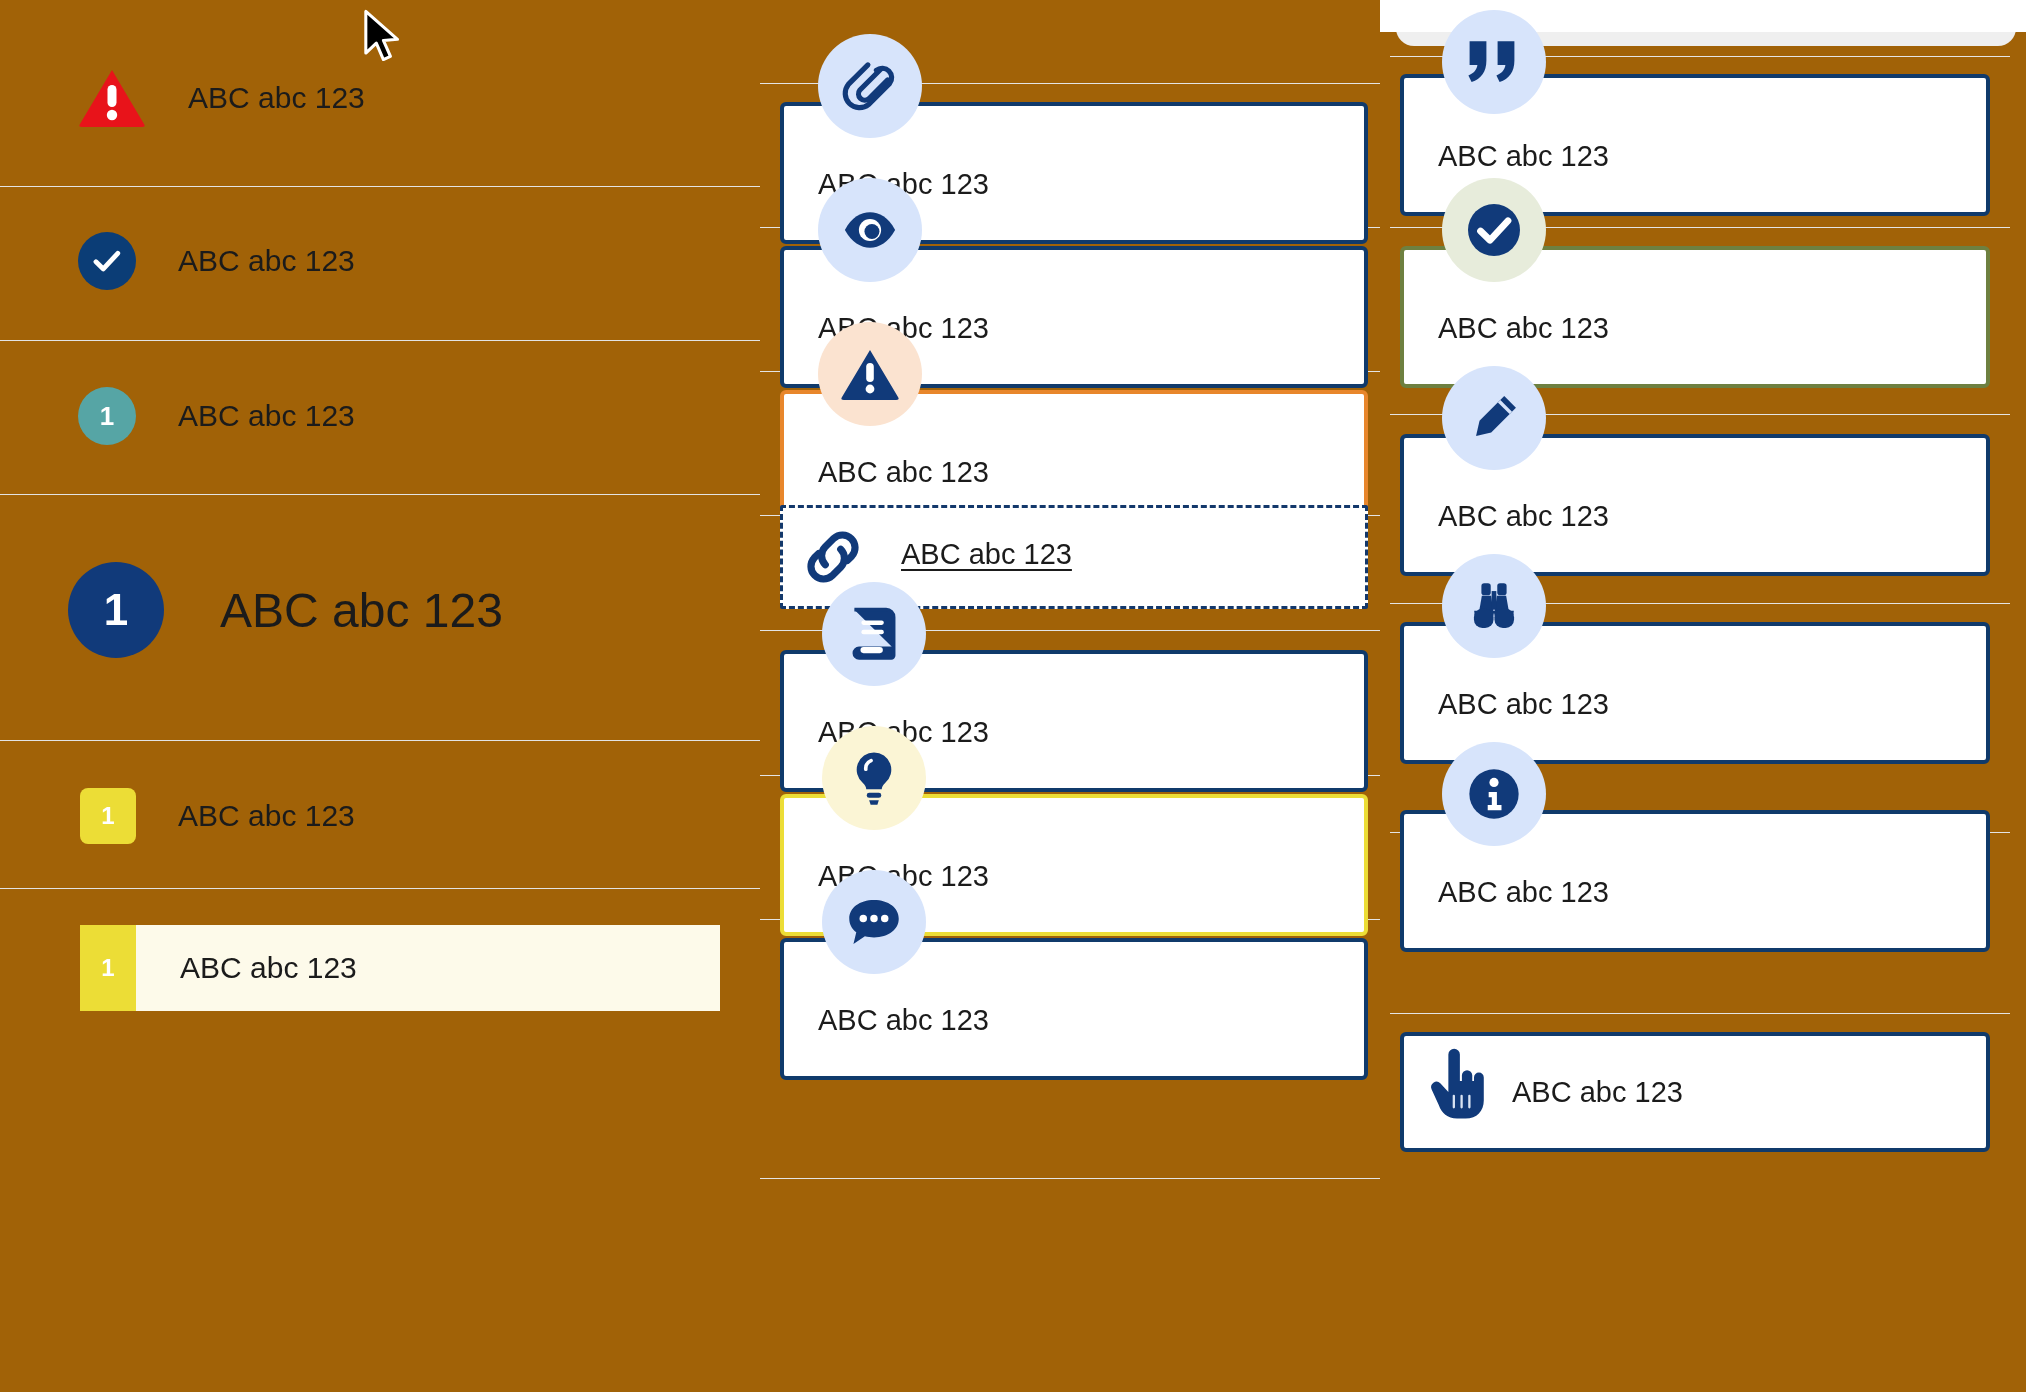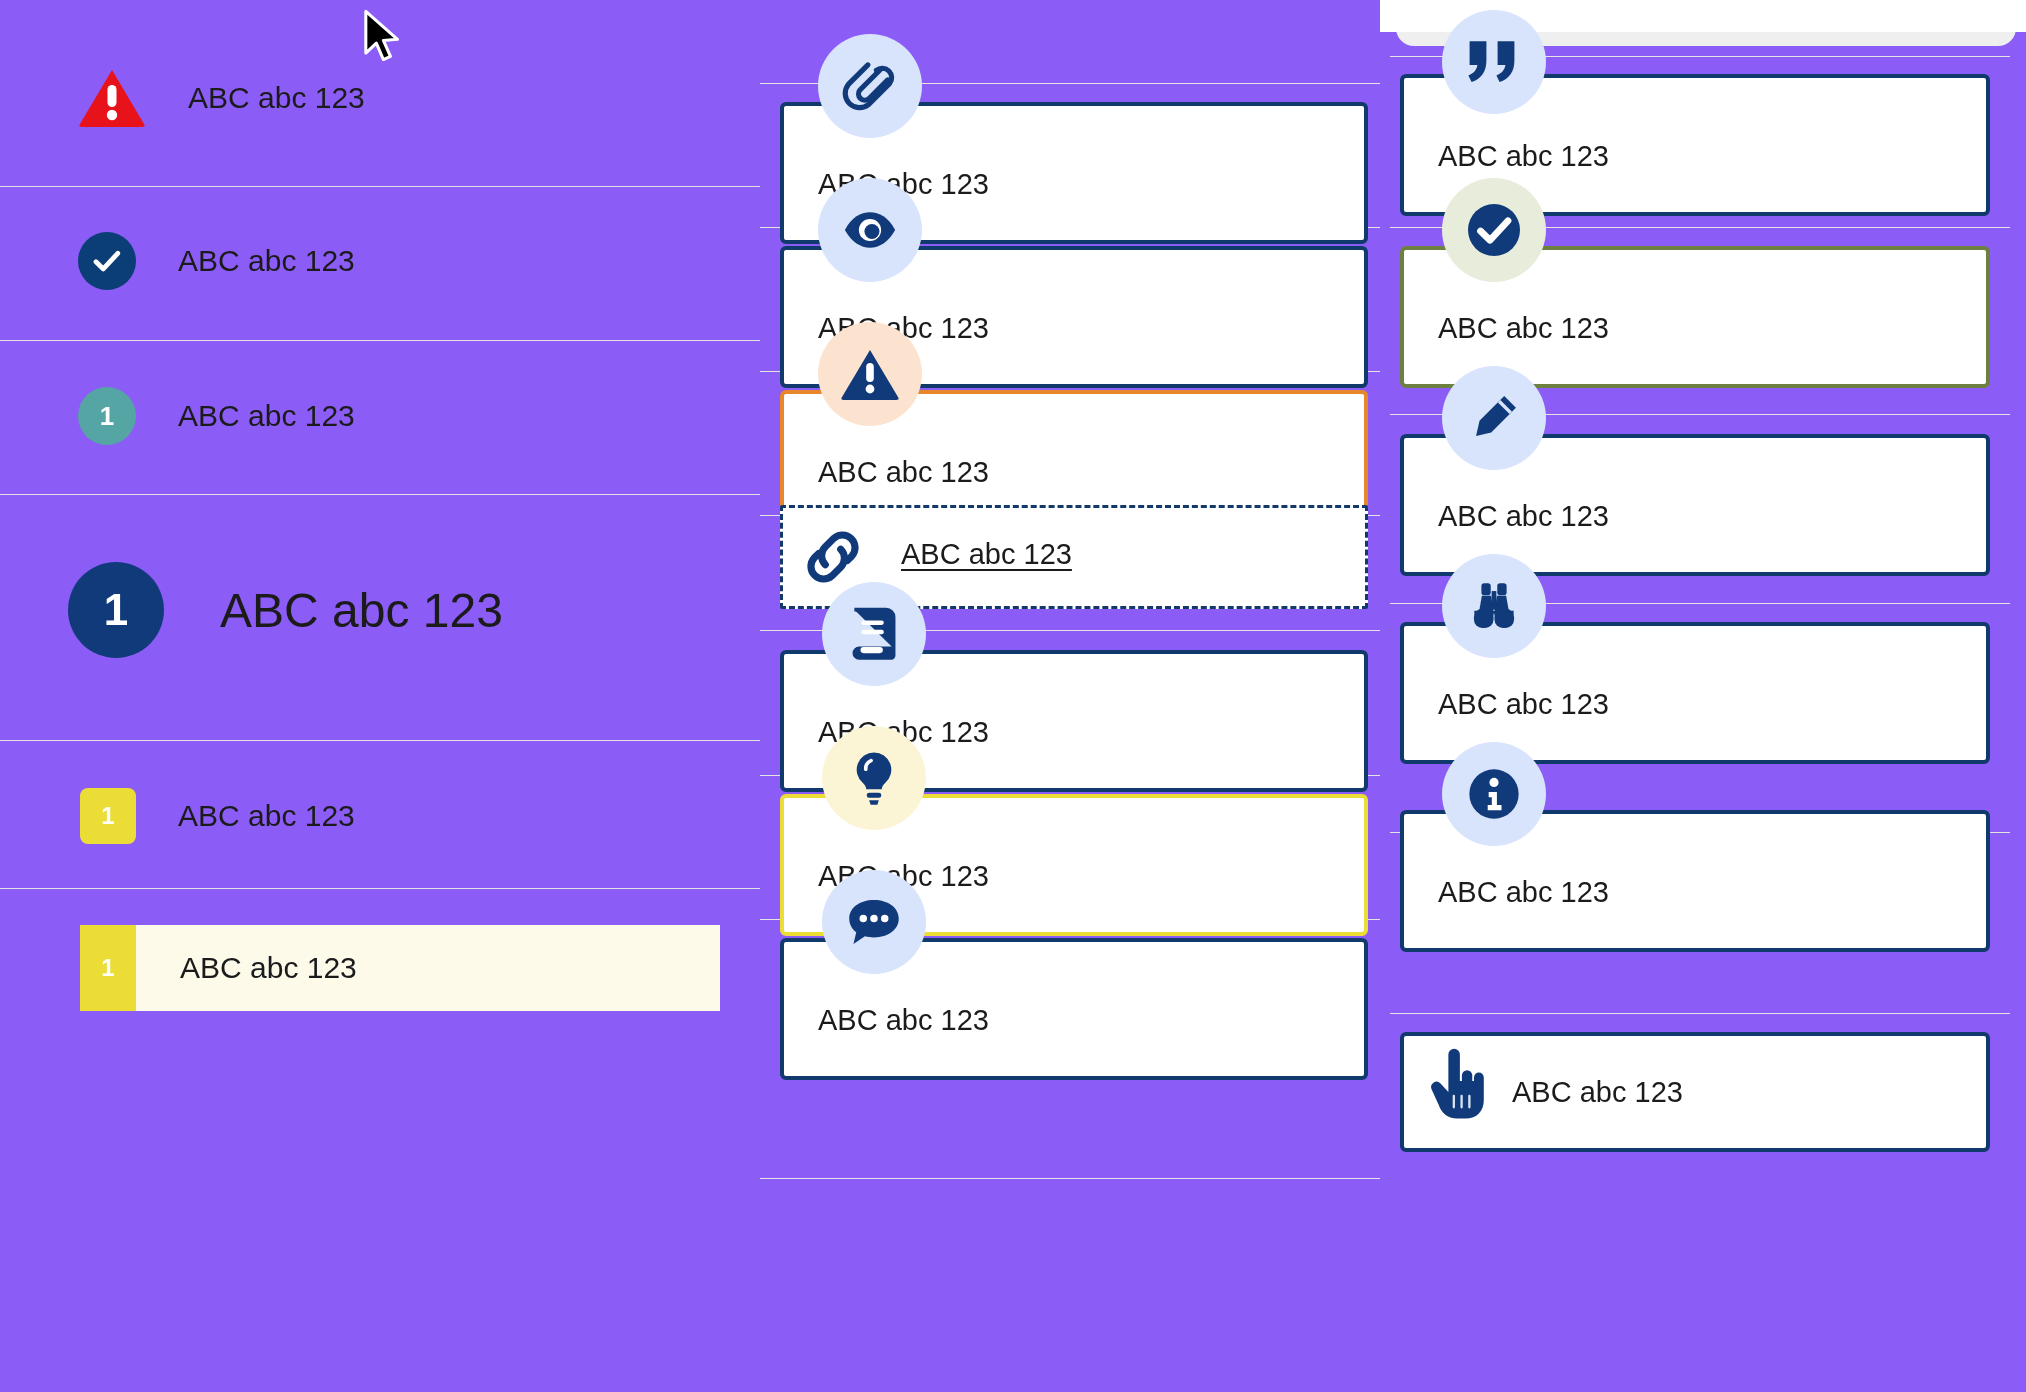--- a/index.html
+++ b/index.html
@@ -8,21 +8,21 @@
     margin: 0; padding: 0;
     width: 2026px; height: 1392px;
     background: #ffffff;
     font-family: "Liberation Sans", "DejaVu Sans", sans-serif;
     overflow: hidden;
   }
   .stage {
     position: relative;
     width: 2026px;
     height: 1392px;
-    background: #8b5cf6;
+    background: #a16207;
   }
 
   
   .sidebar {
     position: absolute;
     left: 0; top: 0;
     width: 760px;
     height: 1392px;
   }
   .side-row {

